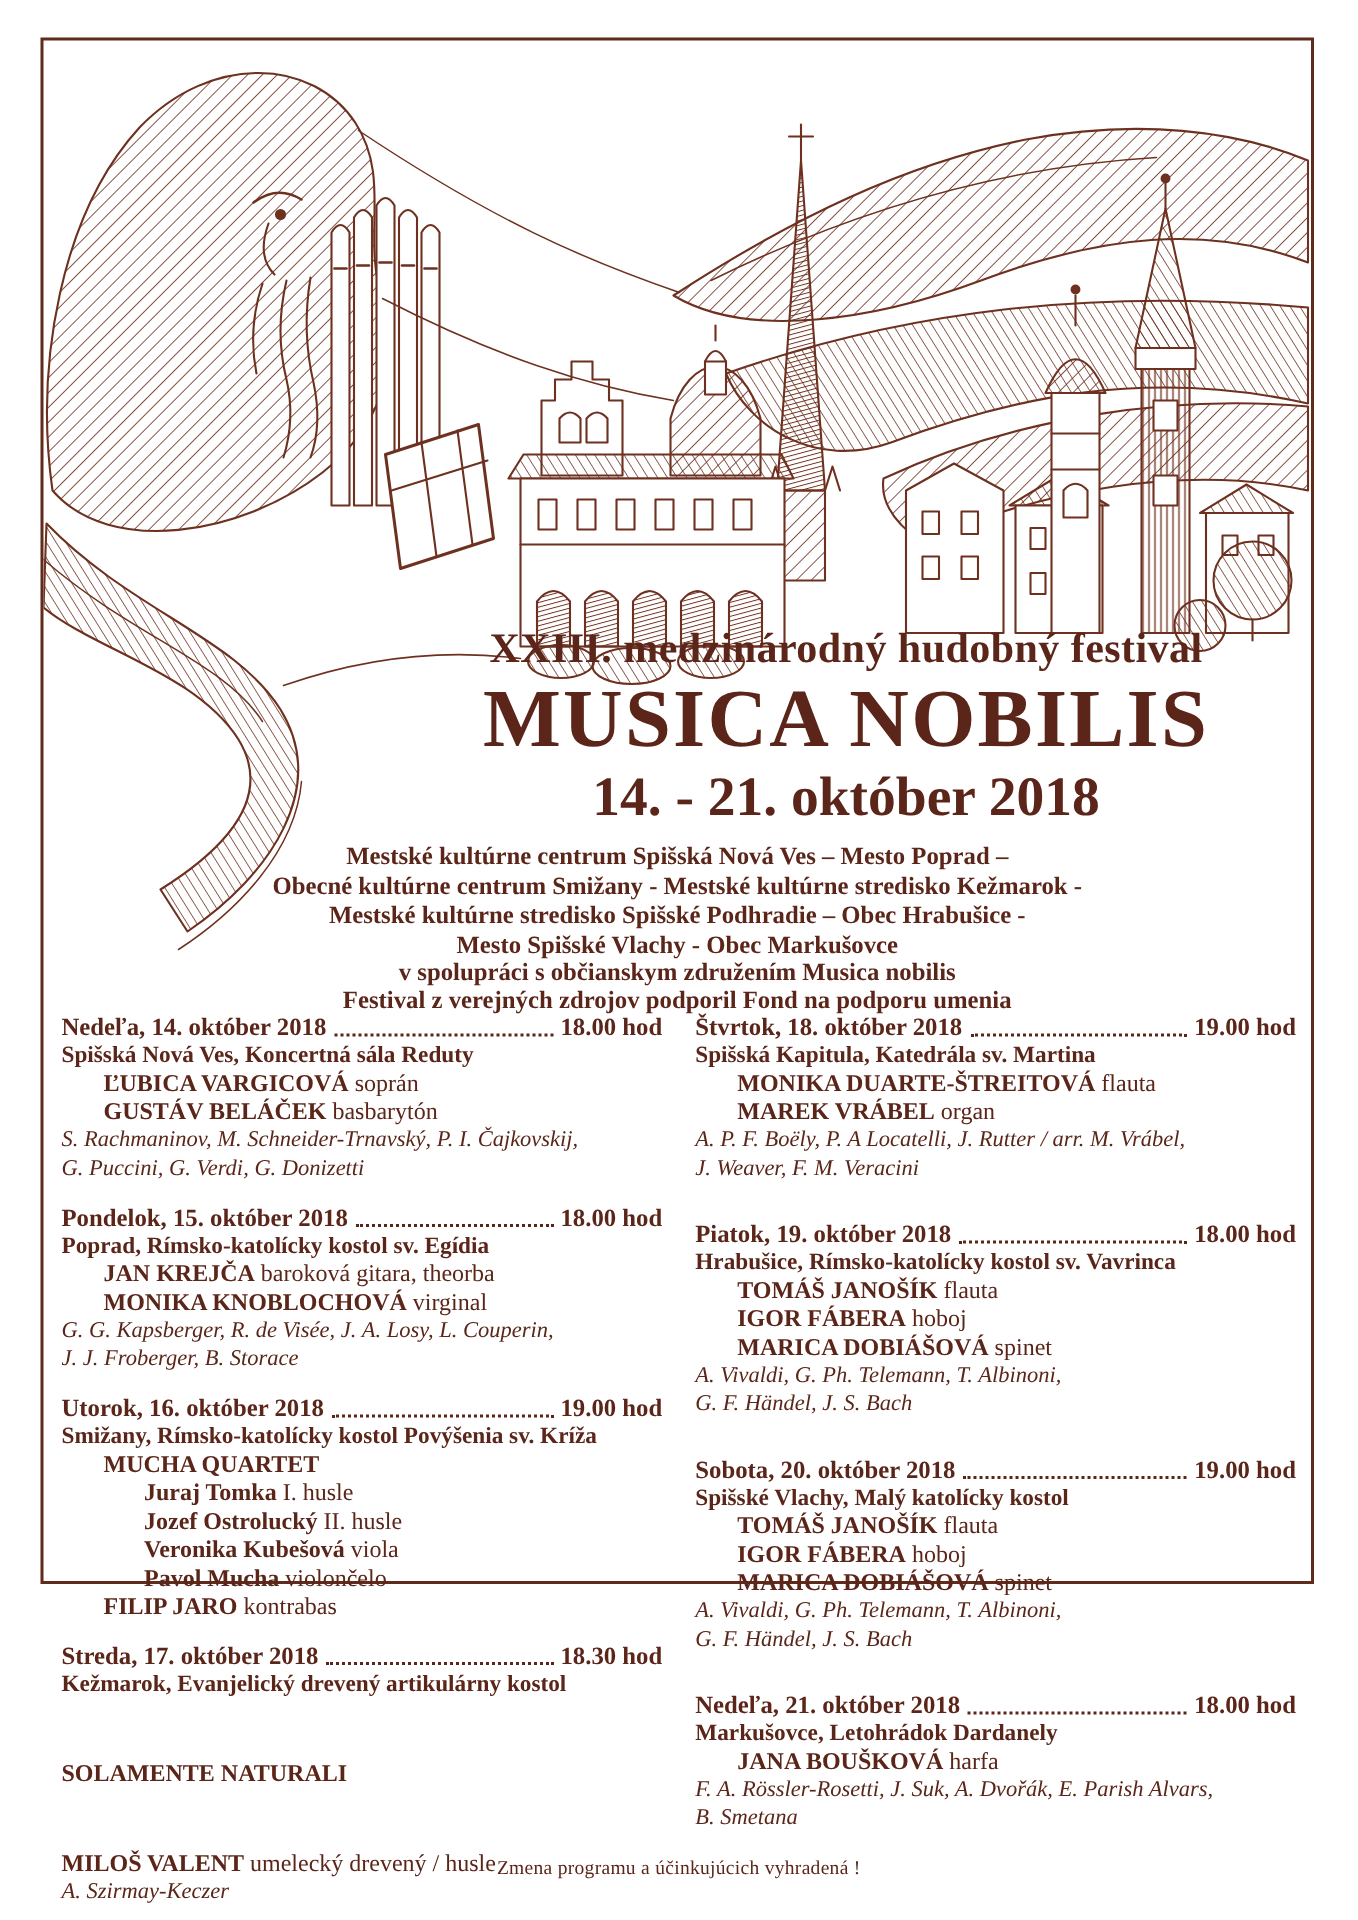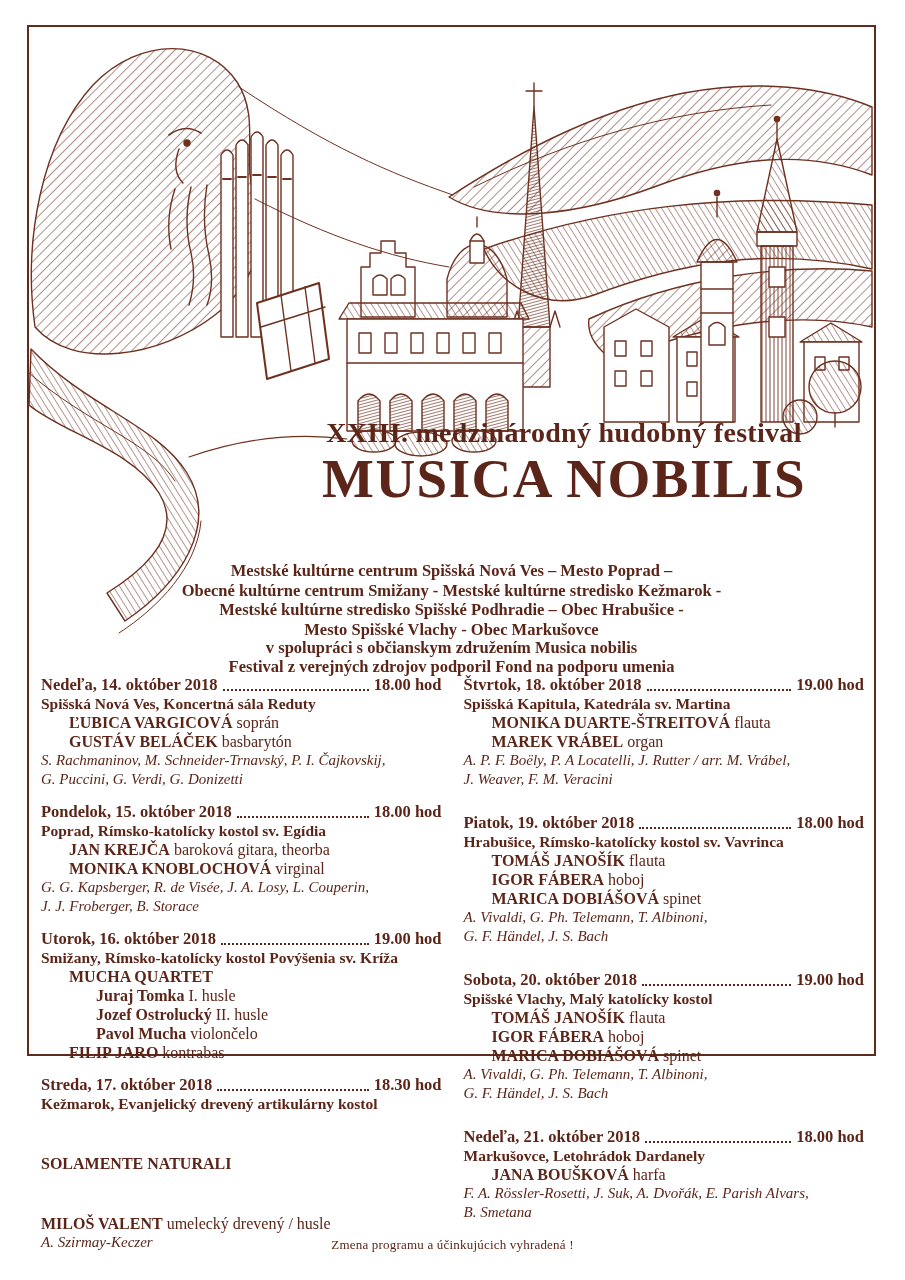--- a/index.html
+++ b/index.html
@@ -188,20 +188,21 @@
         <g>
           <path d="M210,60 C300,120 360,146 424,168" stroke-width="1"></path>
           <path d="M226,172 C300,210 360,230 420,240" stroke-width="1"></path>
         </g>
       </g>
     </svg>
 
     <div class="title-block">
       <div class="edition">XXIII. medzinárodný hudobný festival</div>
       <div class="main-title">MUSICA NOBILIS</div>
+      <div class="dates">14. - 21. október 2018</div>
     </div>
 
     <div class="organizers">
       <div>Mestské kultúrne centrum Spišská Nová Ves – Mesto Poprad –</div>
       <div>Obecné kultúrne centrum Smižany -  Mestské kultúrne stredisko Kežmarok -</div>
       <div>Mestské kultúrne stredisko Spišské Podhradie – Obec Hrabušice -</div>
       <div>Mesto Spišské Vlachy - Obec Markušovce</div>
     </div>
 
     <div class="cooperation">
@@ -238,20 +239,21 @@
           <div class="event">
             <div class="event-head">
               <span class="day">Utorok, 16. október 2018</span>
               <span class="leader"></span>
               <span class="time">19.00 hod</span>
             </div>
             <div class="venue">Smižany, Rímsko-katolícky kostol Povýšenia sv. Kríža</div>
             <div class="performer ind1"><b>MUCHA QUARTET</b></div>
             <div class="performer ind2"><b>Juraj Tomka</b> <span>I. husle</span></div>
             <div class="performer ind2"><b>Jozef Ostrolucký</b> <span>II. husle</span></div>
+            <div class="performer ind2"><b>Veronika Kubešová</b> <span>viola</span></div>
             <div class="performer ind2"><b>Pavol Mucha</b> <span>violončelo</span></div>
             <div class="performer ind1"><b>FILIP JARO</b> <span>kontrabas</span></div>
           </div>
           <div class="event">
             <div class="event-head">
               <span class="day">Streda, 17. október 2018</span>
               <span class="leader"></span>
               <span class="time">18.30 hod</span>
             </div>
             <div class="venue">Kežmarok, Evanjelický drevený artikulárny kostol</div>

